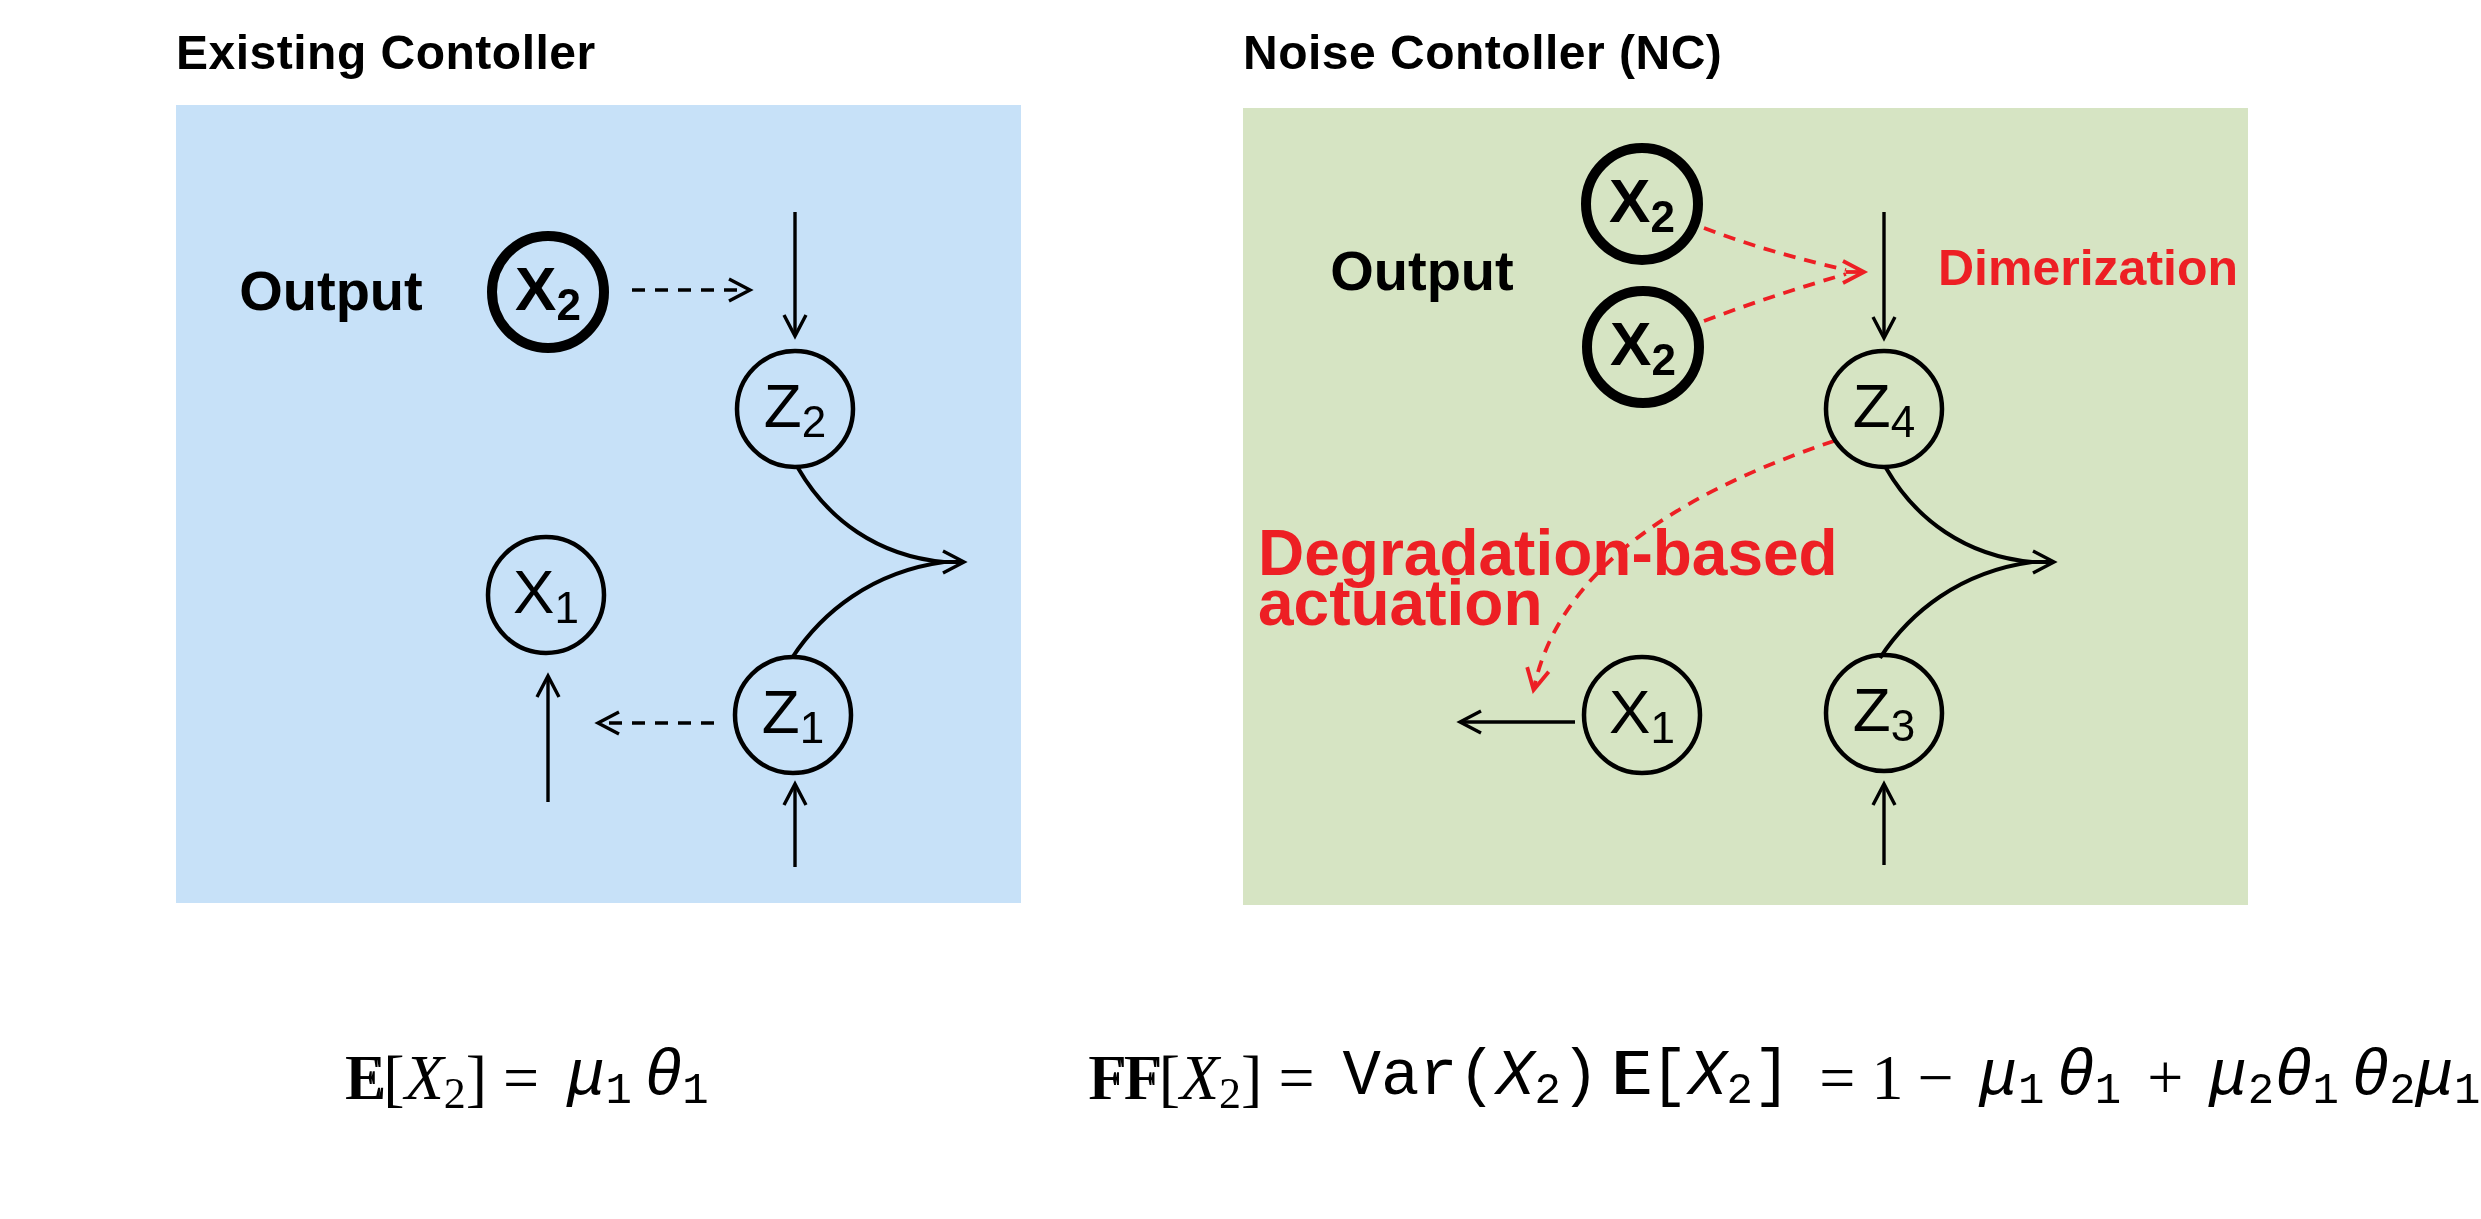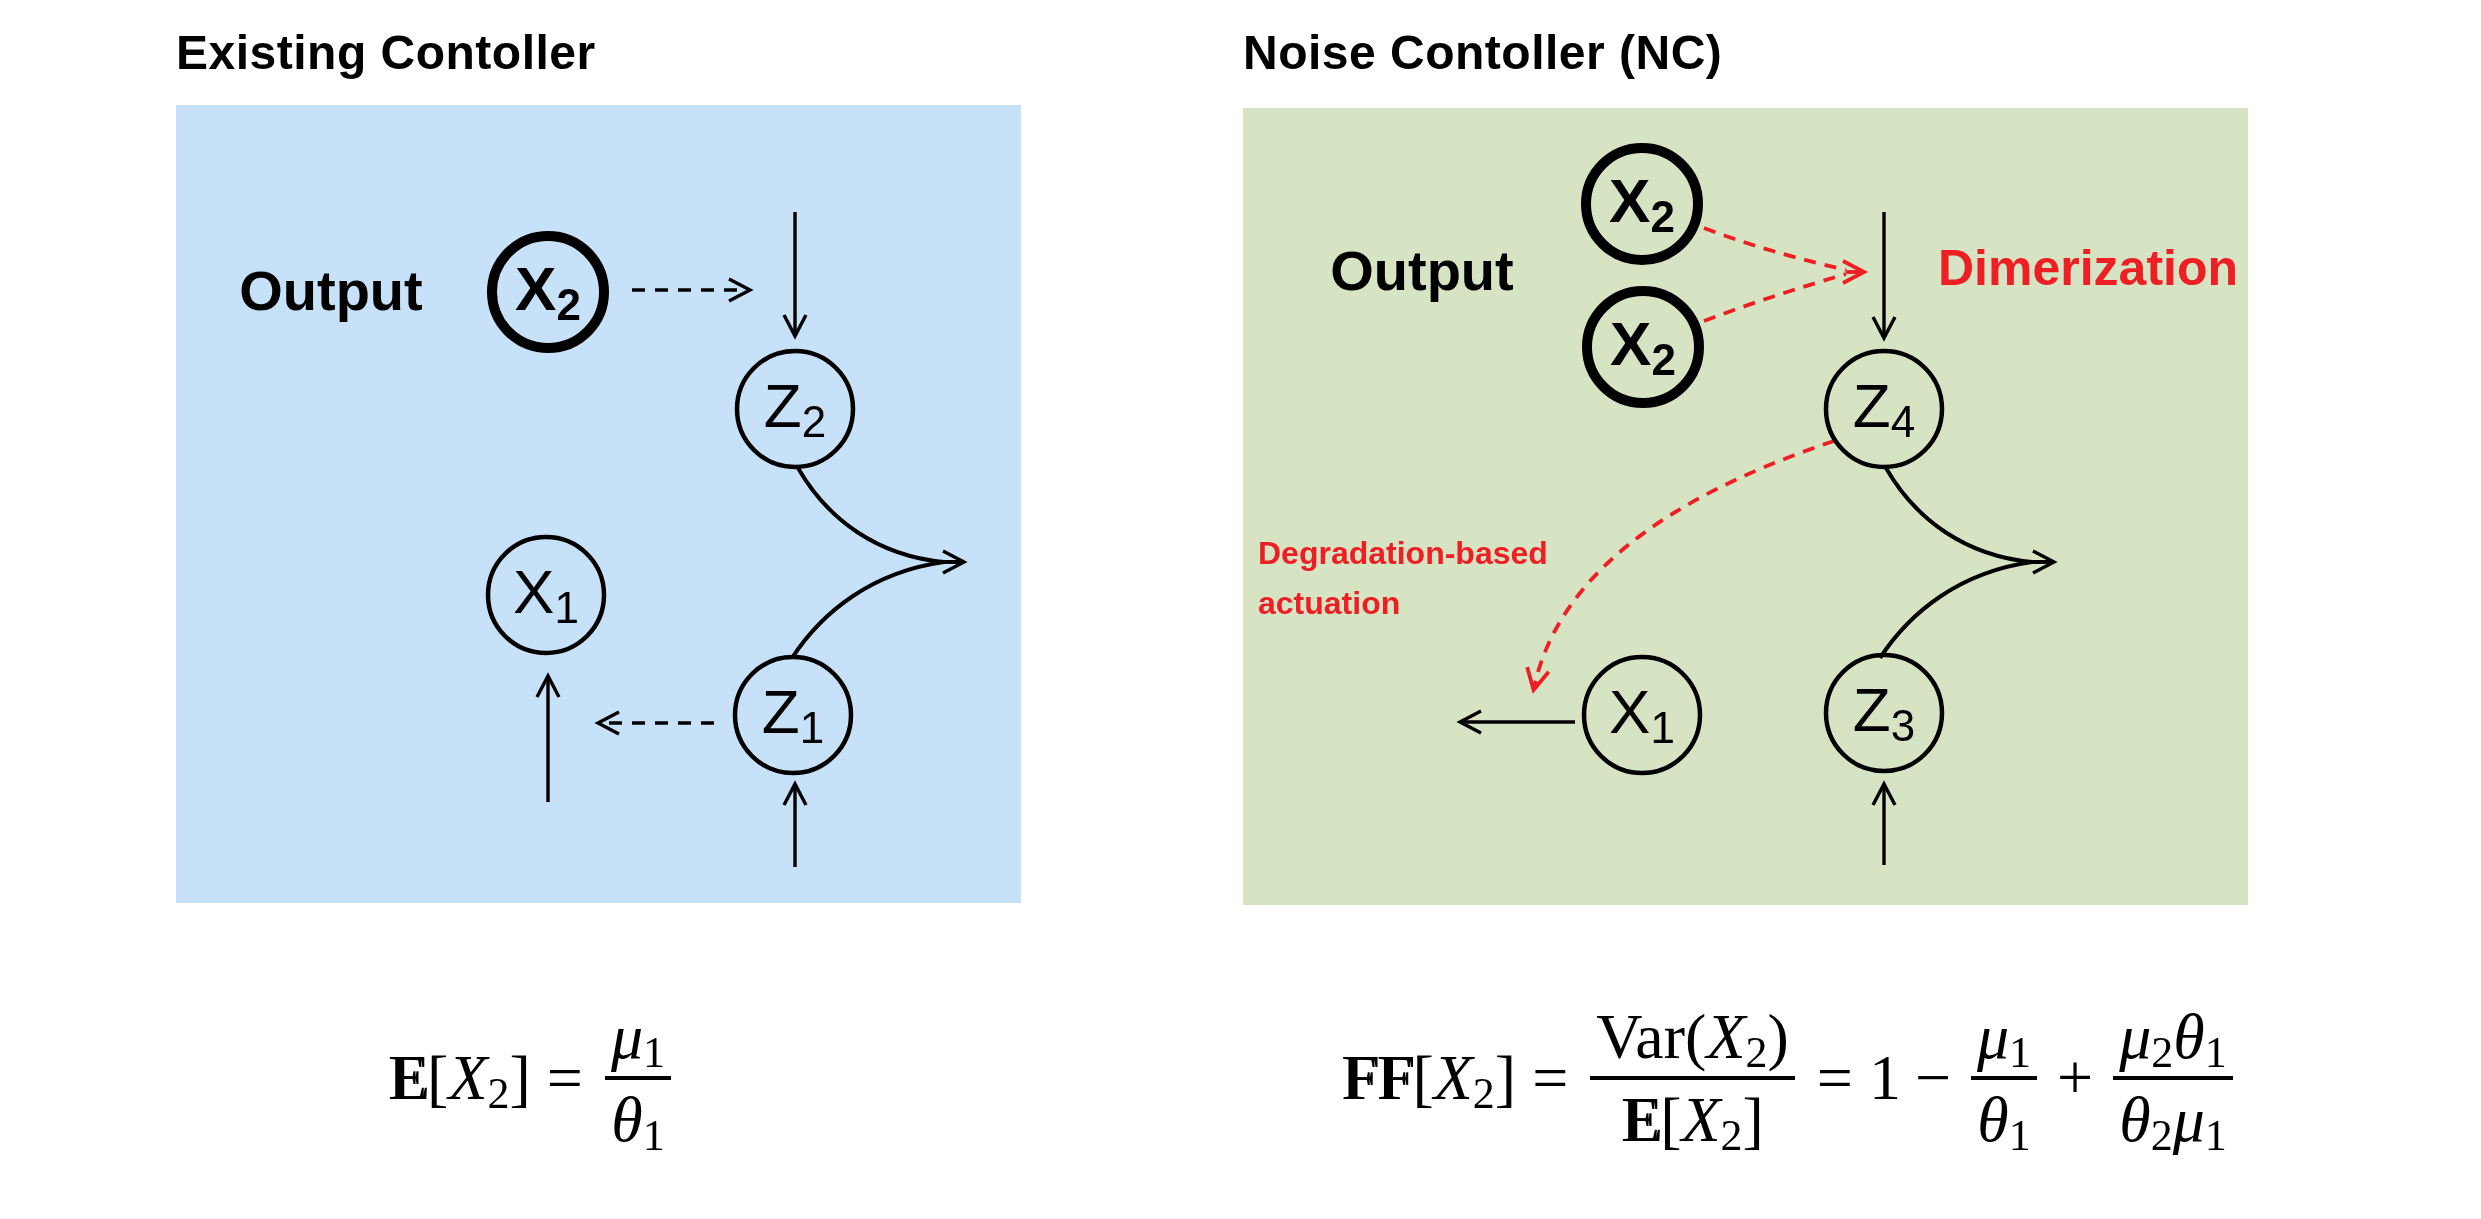--- a/index.html
+++ b/index.html
@@ -30,36 +30,36 @@
   .node-label{
     position:absolute;transform:translate(-50%,-50%);
     font-size:62px;line-height:62px;white-space:nowrap;font-weight:400;
   }
   .node-label .nl-sub{font-size:44px;position:relative;top:0.22em;}
   .node-label.bold{font-weight:bold;}
   .red-label{
     color:var(--red);font-weight:bold;white-space:nowrap;
   }
   .dimerization{font-size:50px;line-height:56px;margin-left:28px;}
-  .degradation{font-size:32px;line-height:50px;}
+  .degradation{font-size:64px;line-height:50px;}
 
   
   .formula-row{
     position:absolute;display:flex;align-items:center;justify-content:center;
     font-family:"Liberation Serif", serif;font-size:64px;color:var(--ink);
     white-space:nowrap;
   }
   .f-inline{display:inline-block;}
   .f-var{font-style:italic;}
   .f-sub{font-size:44px;position:relative;top:0.2em;}
   .f-eq{margin:0 16px;}
   .f-op{margin:0 14px;}
   .frac{
-    display:inline-flex;flex-direction:column;align-items:center;
-    margin:0 6px;vertical-align:middle;
+    display:inline-flex;flex-direction:row;align-items:flex-start;
+    margin:0 6px;vertical-align:middle;font-family:Liberation Mono, monospace;
   }
   .frac .num,.frac .den{line-height:1.02;padding:0 6px;}
   .frac .bar{align-self:stretch;height:4px;background:var(--ink);margin:7px 0;}
   .bb{position:relative;display:inline-block;}
   .bb .bb-ghost{position:absolute;left:3px;top:0;}
 </style>
 </head>
 <body>
 
 <div class="canvas">

